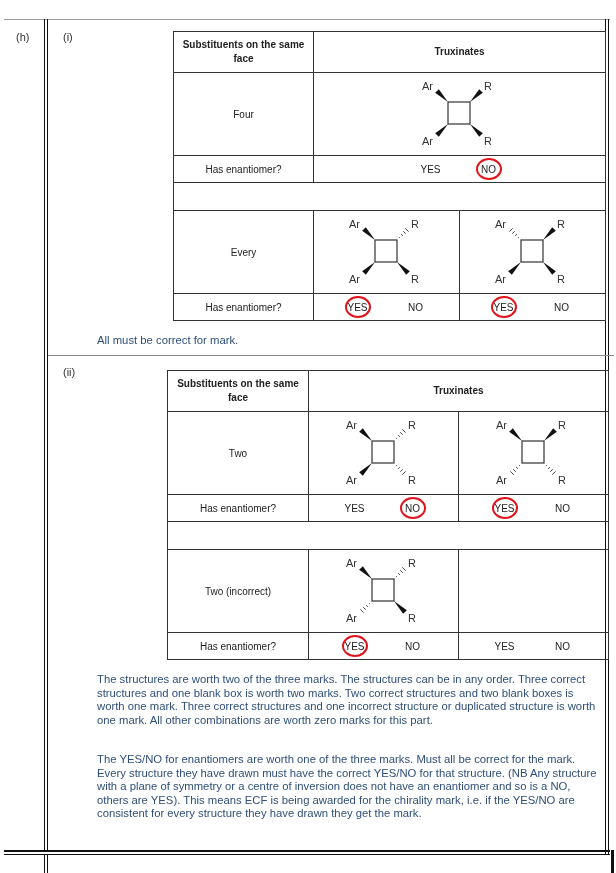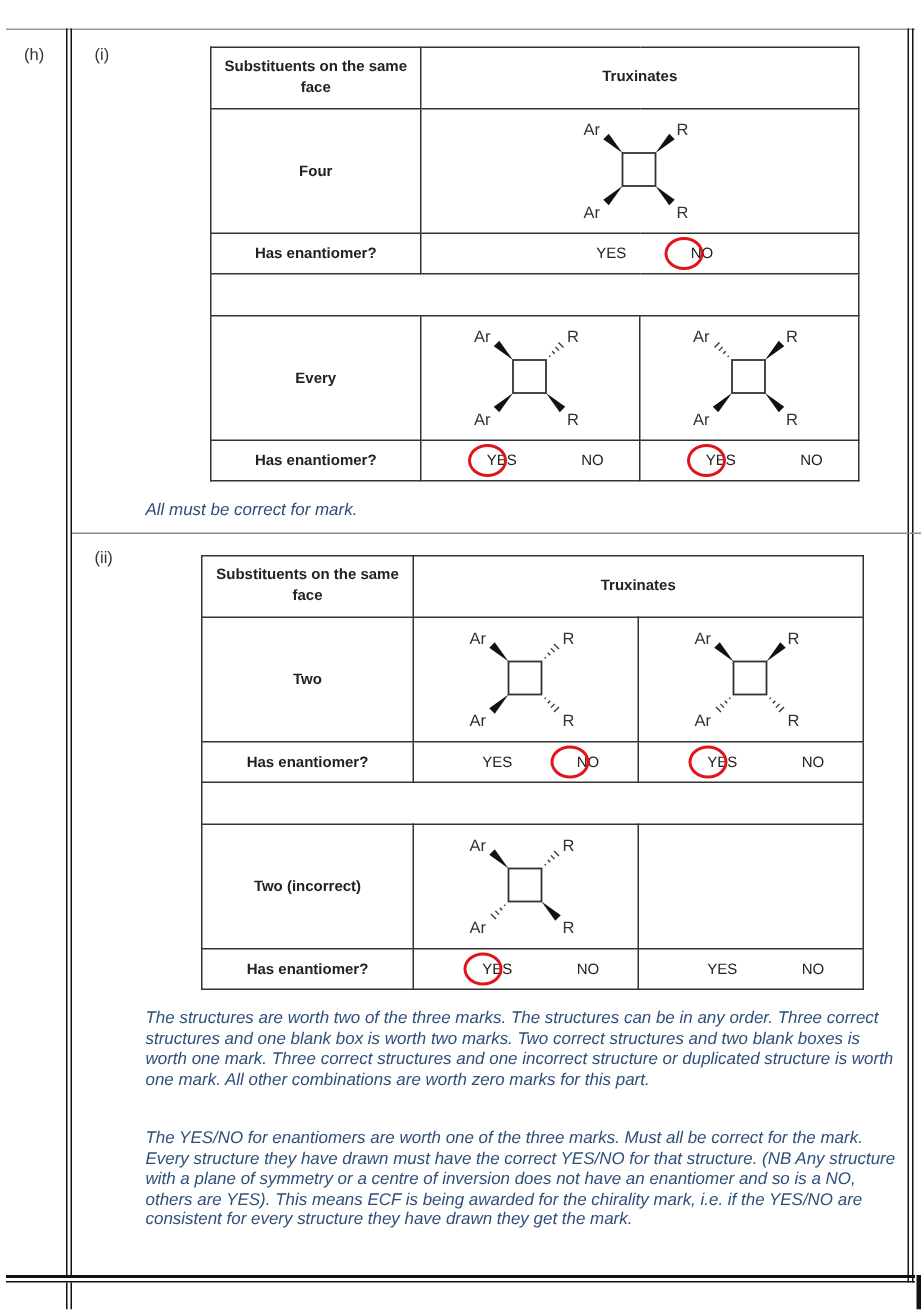--- a/index.html
+++ b/index.html
@@ -5,31 +5,31 @@
   html, body { margin: 0; padding: 0; background: #ffffff; }
   body {
     width: 616px; height: 873px; position: relative; overflow: hidden;
     font-family: "Liberation Sans", sans-serif; color: #222;
   }
   .abs { position: absolute; }
   .rule-top { left: 4px; top: 19px; width: 606px; height: 1px; background: #9a9a9a; }
   .dbl-v { width: 1px; border-left: 1px solid #111; border-right: 1px solid #111; padding-left: 1px; }
   .dbl-h { height: 1px; border-top: 2px solid #111; border-bottom: 1px solid #111; padding-top: 1px; }
   .label { font-size: 11px; color: #333; }
-  table.mk { position: absolute; border-collapse: collapse; table-layout: fixed; }
+  table.mk { position: absolute; border-collapse: collapse; table-layout: fixed; margin-left: 33px; }
   table.mk td { border: 1px solid #333; text-align: center; vertical-align: middle; padding: 0; font-size: 10px; }
   td.hdr { font-weight: bold; line-height: 14px; }
-  td.rowlab { font-weight: bold; }
-  .yn { display: inline-block; position: relative; width: 40px; text-align: right; font-size: 10px; }
+  td.rowlab { font-weight: normal; }
+  .yn { display: inline-block; position: relative; width: 40px; text-align: center; font-size: 10px; }
   .yn.circled::after {
     content: ""; position: absolute; left: 50%; top: 50%;
     width: 26px; height: 22px; margin-left: -13px; margin-top: -11px;
     border: 2px solid #e0141b; border-radius: 50%; box-sizing: border-box;
   }
-  .note { position: absolute; font-style: italic; color: #2f4f7a; font-size: 11.3px; line-height: 13.5px; }
+  .note { position: absolute; color: #2f4f7a; font-size: 11.3px; line-height: 13.5px; }
   .mol { display: block; margin: 0 auto; }
   .sub-rule { height: 1px; background: #8a8a8a; }
 </style>
 </head>
 <body>
 
 <div class="abs rule-top"></div>
 <div class="abs dbl-v" style="left:44px; top:19px; height:833px;"></div>
 <div class="abs dbl-v" style="left:605px; top:19px; height:836px;"></div>
 <div class="abs dbl-h" style="left:4px; top:850px; width:606px;"></div>

